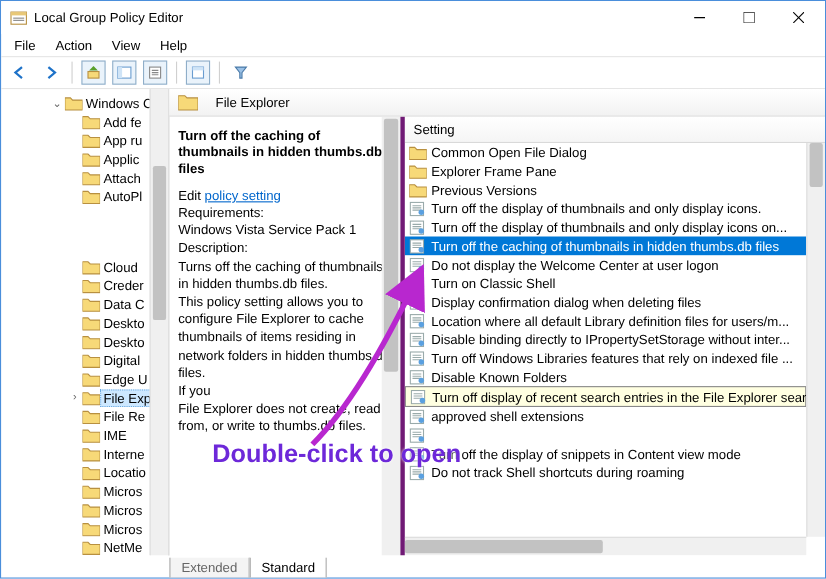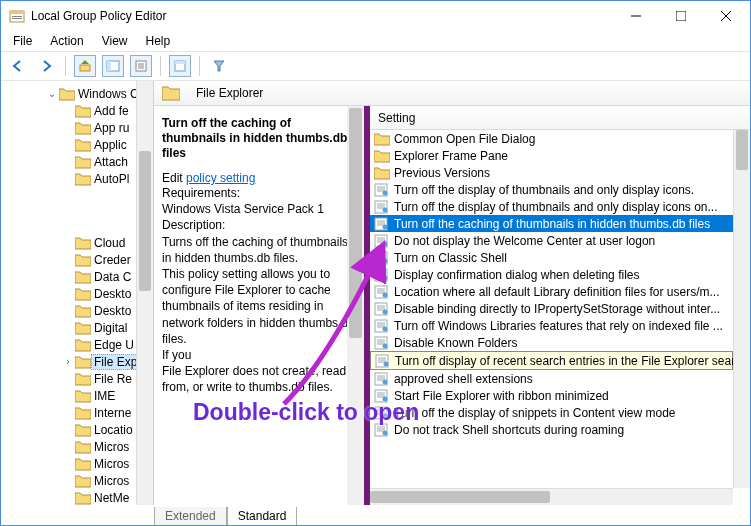--- a/index.html
+++ b/index.html
@@ -27,21 +27,21 @@
 .vscroll .thumb{position:absolute;left:2px;right:2px;background:#c2c2c2;border-radius:2px}
 .rightpane{flex:1;display:flex;flex-direction:column;position:relative}
 .hdrbar{height:25px;background:linear-gradient(#fff,#f2f2f2);border-bottom:1px solid #d9d9d9;display:flex;align-items:center;padding-left:8px;gap:16px}
 .hdrbar .fold{width:18px;height:16px}
 .content{flex:1;display:flex;overflow:hidden}
 .descpane{width:210px;padding:10px 8px;position:relative;overflow:hidden}
 .descpane .ttl{font-weight:bold;line-height:1.25;margin-bottom:10px}
 .descpane a{color:#0066cc;text-decoration:underline}
 .descpane .sect{margin-top:0;line-height:1.35}
 .dsuvscroll{position:absolute;right:0;top:0;bottom:0;width:17px;background:#f0f0f0}
-.listpane{flex:1;border-left:6px solid #701a75;position:relative;overflow:hidden}
+.listpane{flex:1;border-left:4px solid #701a75;position:relative;overflow:hidden}
 .listhdr{height:24px;border-bottom:1px solid #d9d9d9;display:flex;align-items:center;padding-left:8px;background:linear-gradient(#fff,#f5f5f5)}
 .listbody{position:absolute;top:24px;left:0;right:17px;bottom:17px;overflow:hidden}
 .lrow{display:flex;align-items:center;height:17px;padding-left:4px;white-space:nowrap}
 .lrow .ic{width:16px;height:14px;flex-shrink:0;margin-right:4px}
 .lrow.sel{background:#0078d7;color:#fff}
 .lrow.sel span{color:#fff}
 .hscroll{position:absolute;bottom:0;left:0;right:17px;height:17px;background:#f0f0f0;border-top:1px solid #ddd}
 .hscroll .thumb{position:absolute;top:2px;bottom:2px;background:#c2c2c2;border-radius:2px}
 .tabstrip{height:21px;display:flex;align-items:flex-end;padding-left:153px}
 .tab{border:1px solid #aaa;border-top:none;padding:2px 10px;background:#fff;position:relative;top:0}
@@ -476,21 +476,20 @@
               <span>approved shell extensions</span>
             </div>
             <div class="lrow">
               <span class="ic"><svg viewBox="0 0 16 14">
                   <rect x="1" y="1" width="12" height="12" fill="#fff" stroke="#9aa"></rect>
                   <line x1="3" y1="4" x2="11" y2="4" stroke="#9aa"></line>
                   <line x1="3" y1="6" x2="11" y2="6" stroke="#9aa"></line>
                   <line x1="3" y1="8" x2="11" y2="8" stroke="#9aa"></line>
                   <circle cx="11" cy="10" r="2.5" fill="#5aa0e0"></circle>
                 </svg></span>
-              <span>Start File Explorer with ribbon minimized</span>
             </div>
             <div class="lrow">
               <span class="ic"><svg viewBox="0 0 16 14">
                   <rect x="1" y="1" width="12" height="12" fill="#fff" stroke="#9aa"></rect>
                   <line x1="3" y1="4" x2="11" y2="4" stroke="#9aa"></line>
                   <line x1="3" y1="6" x2="11" y2="6" stroke="#9aa"></line>
                   <line x1="3" y1="8" x2="11" y2="8" stroke="#9aa"></line>
                   <circle cx="11" cy="10" r="2.5" fill="#5aa0e0"></circle>
                 </svg></span>
               <span>Turn off the display of snippets in Content view mode</span>

